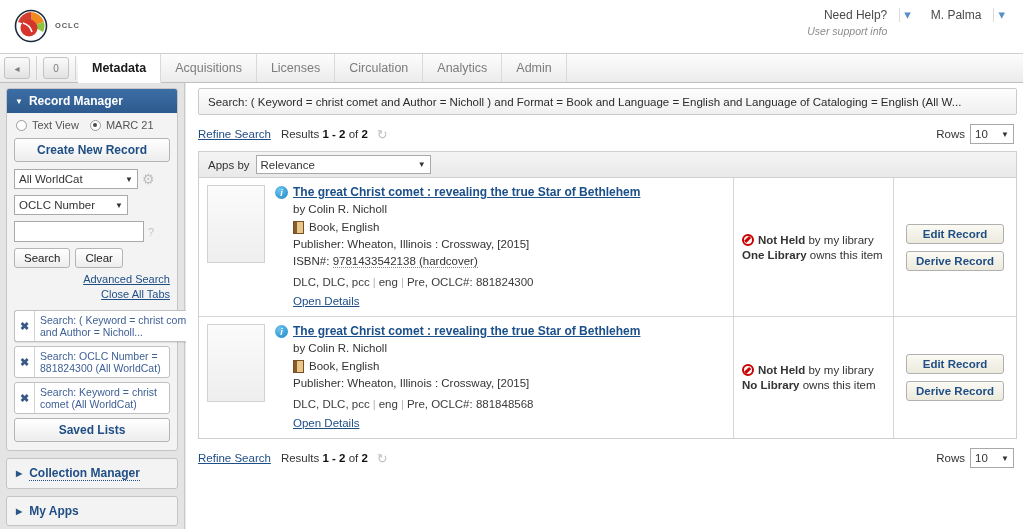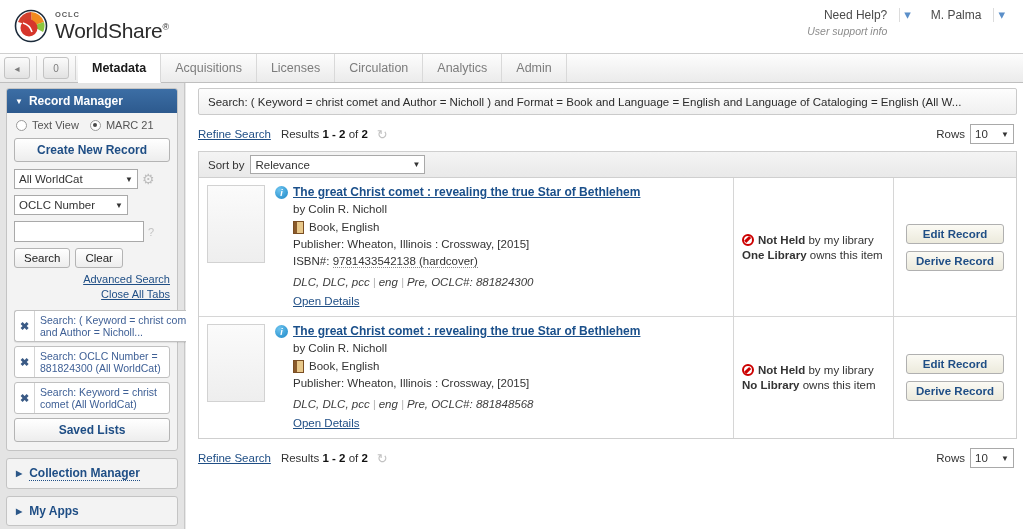--- a/index.html
+++ b/index.html
@@ -258,21 +258,21 @@
     text-decoration: underline; cursor: pointer;
   }
   .rec-line { font-size: 11.5px; color: #333; margin: 2px 0 0 18px; line-height: 15px; }
   .fmt-line { display: flex; align-items: center; gap: 5px; margin: 3px 0 0 18px; }
   .book-ico {
     width: 11px; height: 13px;
     background: linear-gradient(90deg,#8a5a2b 0 3px,#e8c88a 3px 100%);
     border: 1px solid #7a4e23; flex: none;
   }
   .isbn-val { border-bottom: 1px dotted #888; cursor: pointer; }
-  .meta-line { font-size: 11.5px; color: #3c3c3c; margin: 7px 0 0 18px; font-style: italic; }
+  .meta-line { font-size: 11.5px; color: #3c3c3c; margin: 7px 0 0 18px; }
   .meta-line .pipe { color: #b5b5b5; padding: 0 3px; }
   .open-details {
     display: inline-block; margin: 7px 0 0 18px;
     font-size: 11.5px; color: #1f4e85;
     text-decoration: underline; cursor: pointer;
   }
 
   .cell-hold {
     width: 160px; flex: none;
     display: flex; flex-direction: column; justify-content: center;
@@ -312,21 +312,20 @@
         <circle cx="17" cy="17" r="15.5" fill="none" stroke="#1b2a3a" stroke-width="1.6"></circle>
         <path d="M17 3 A14 14 0 0 1 30 13 L18 17 Z" fill="#f08a1e"></path>
         <path d="M30 13 A14 14 0 0 1 29 23 L18 17 Z" fill="#8cc63e"></path>
         <path d="M4 13 A14 14 0 0 1 17 3 L18 17 Z" fill="#d23f2e"></path>
         <circle cx="15" cy="19" r="8.5" fill="#d6352b"></circle>
         <path d="M9 14 q7 2 9 9" fill="none" stroke="#ffffff" stroke-width="1.6"></path>
       </svg>
     </div>
     <div class="logo-text">
       <span class="logo-oclc">OCLC</span>
-      <span class="logo-ws"><span>WorldShare</span><sup>®</sup></span>
     </div>
   </div>
 
   <div class="header-right">
     <div class="hdr-block">
       <div class="hdr-line1">Need Help?</div>
       <div class="hdr-line2">User support info</div>
     </div>
     <div class="hdr-caret">▾</div>
     <div class="hdr-block">
@@ -441,21 +440,21 @@
       <span class="rows-ctl">
         <span>Rows</span>
         <span class="sel sel-rows">
           <span class="cap">10</span>
             <span class="arr">▼</span>
         </span>
       </span>
     </div>
 
     <div class="sortbar">
-      <span>Sort by</span>
+      <span>Apps by</span>
       <span class="sel sel-sort">
         <span class="cap">Relevance</span>
           <span class="arr">▼</span>
       </span>
     </div>
 
     <div class="results-table">
 
       <div class="result-row">
         <div class="cell-thumb">

